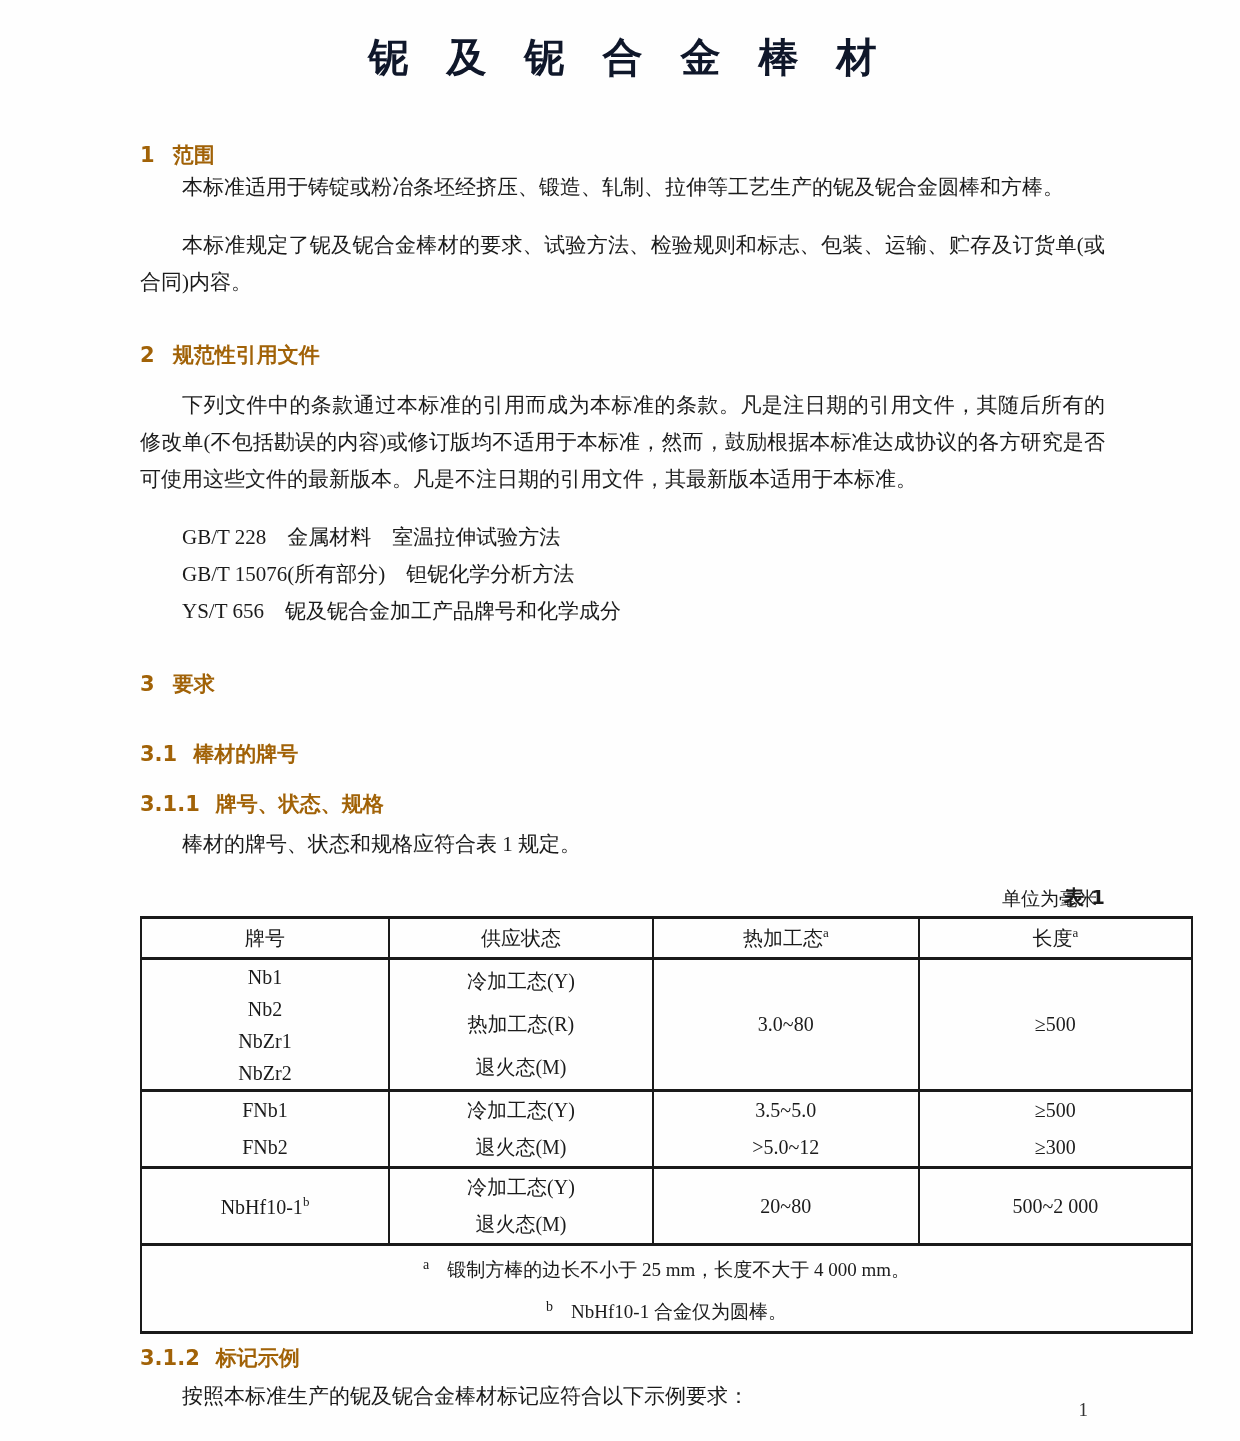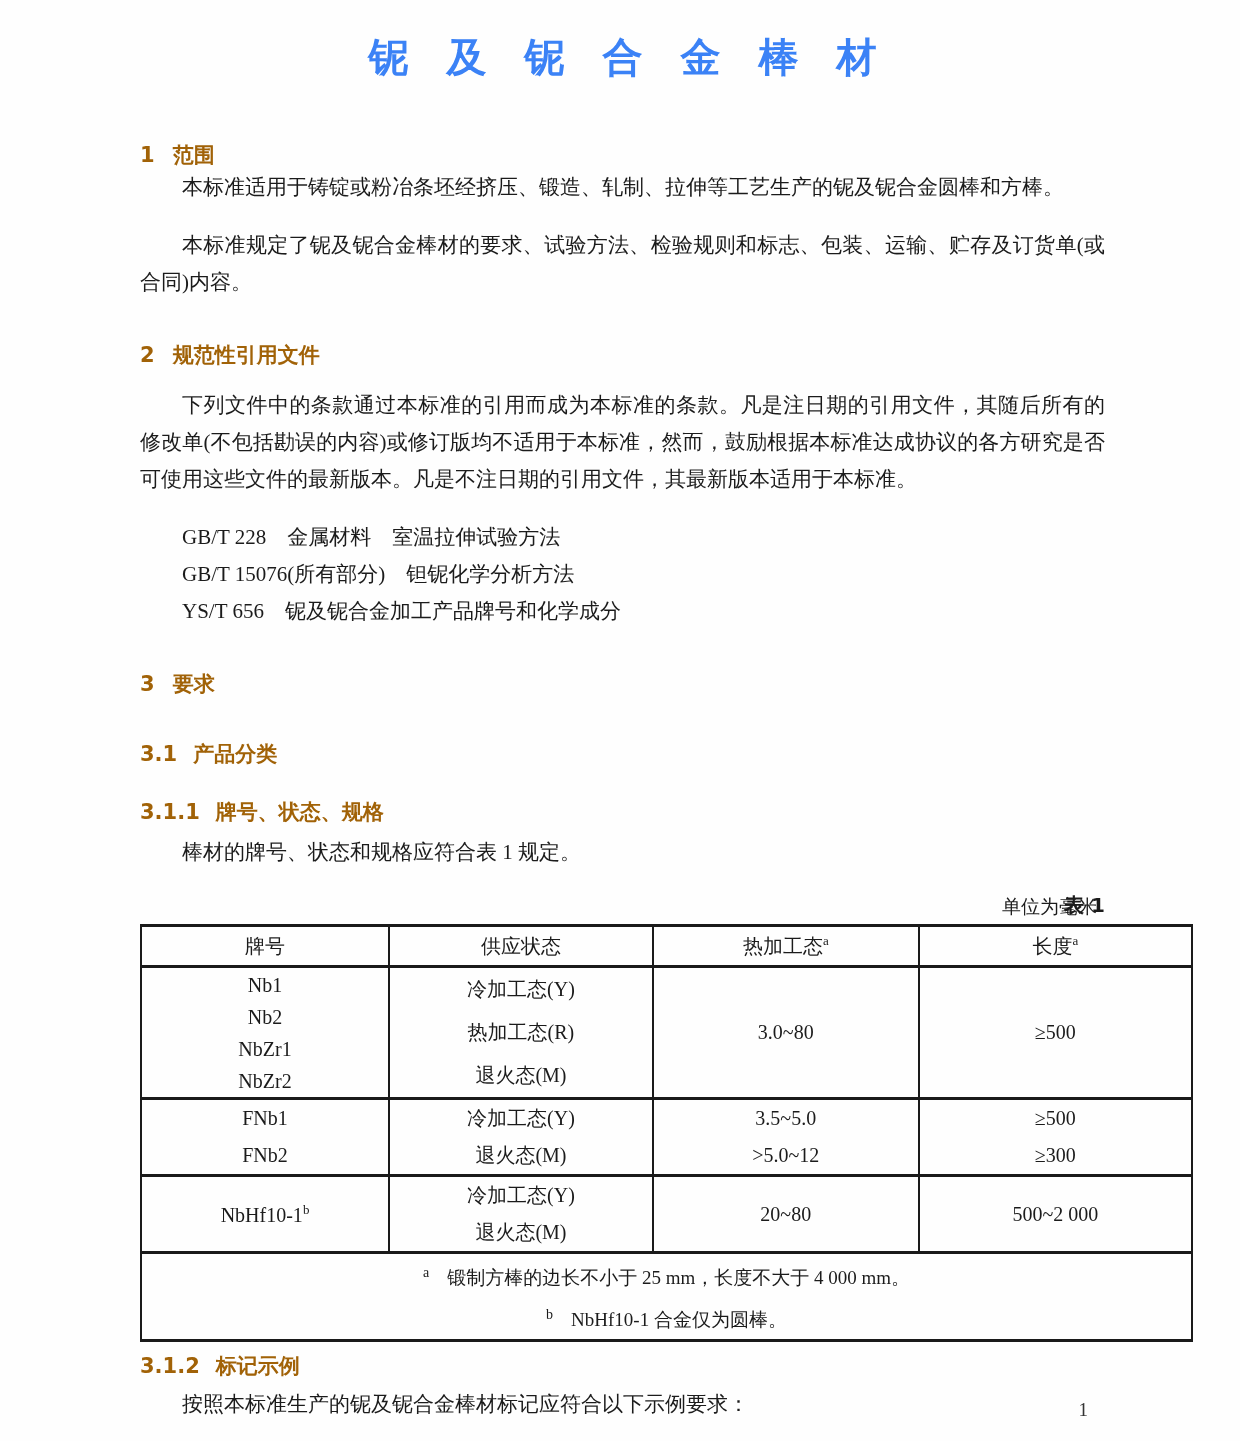--- a/index.html
+++ b/index.html
@@ -15,34 +15,34 @@
   .content { position:absolute; left:140px; top:0; width:965px; }
 
   .doc-title {
     margin-top:30px;
     text-align:center;
     font-family:"DejaVu Sans","Liberation Sans",sans-serif;
     font-weight:bold;
     font-size:40px;
     letter-spacing:0.95em;
     text-indent:0.95em; 
-    color:#3b82f6;
+    color:#0f172a;
   }
 
   .h-num { display:inline-block; margin-right:18px; }
   .heading {
     font-family:"DejaVu Sans","Liberation Sans",sans-serif;
     font-weight:bold;
     font-size:21px;
     color:#a16207;
   }
   .h-l1 { margin-top:56px; }
   .h-l1b { margin-top:40px; }
   .h-l2 { margin-top:42px; }
-  .h-l3 { margin-top:30px; }
+  .h-l3 { margin-top:22px; }
 
   .body-p {
     margin-top:14px;
     font-size:21px;
     line-height:37px;
     text-align:justify;
     text-indent:2em;
   }
   .ref-item {
     font-size:21px;
@@ -124,21 +124,21 @@
     <div class="refs">
       <div class="ref-item">GB/T 228　金属材料　室温拉伸试验方法</div>
       <div class="ref-item">GB/T 15076(所有部分)　钽铌化学分析方法</div>
       <div class="ref-item">YS/T 656　铌及铌合金加工产品牌号和化学成分</div>
     </div>
 
     <div class="heading h-l1b">
       <span class="h-num">3</span><span>要求</span>
     </div>
     <div class="heading h-l2">
-      <span class="h-num" style="margin-right:16px;">3.1</span><span>产品分类</span>
+      <span class="h-num" style="margin-right:16px;">3.1</span><span>棒材的牌号</span>
     </div>
     <div class="heading h-l3">
       <span class="h-num" style="margin-right:16px;">3.1.1</span><span>牌号、状态、规格</span>
     </div>
     <p class="body-p" style="margin-top:8px;">棒材的牌号、状态和规格应符合表 1 规定。</p>
 
     <div class="caption-row">
       <div class="tbl-caption">表 1</div>
       <div class="unit-note">单位为毫米</div>
     </div>

